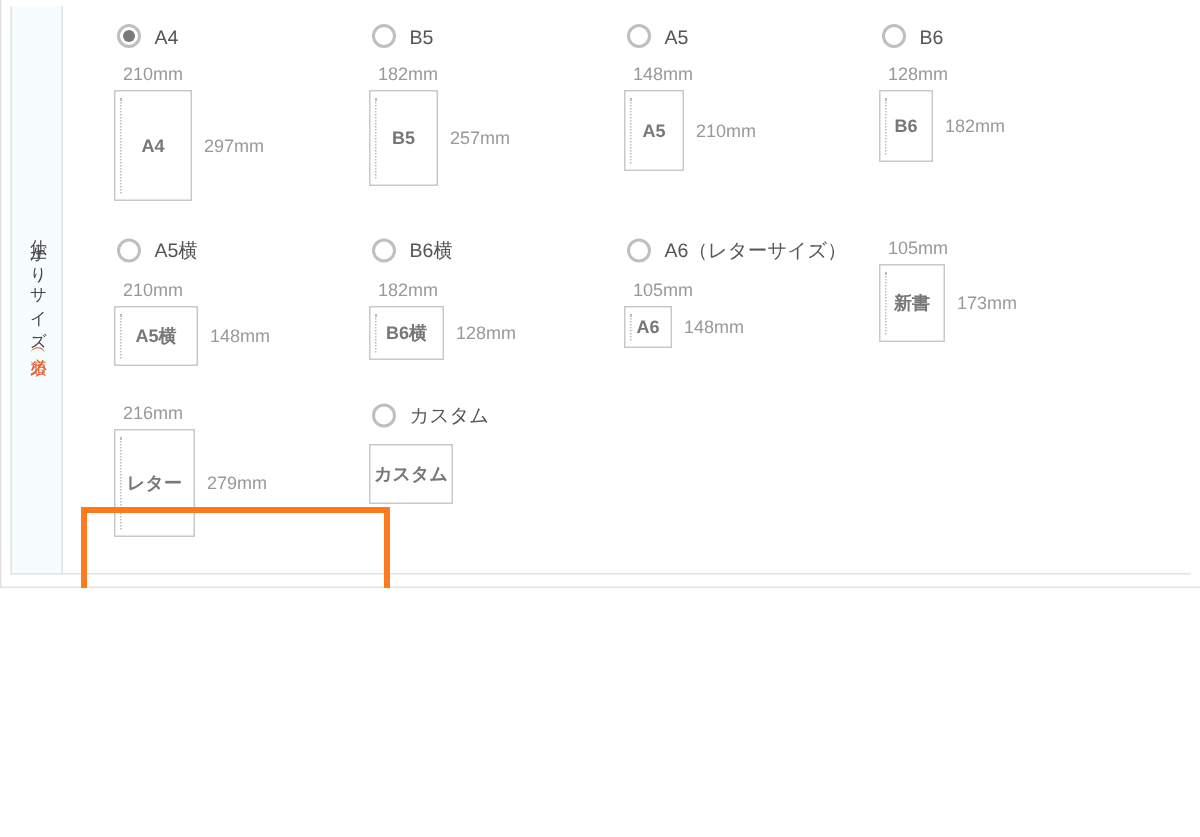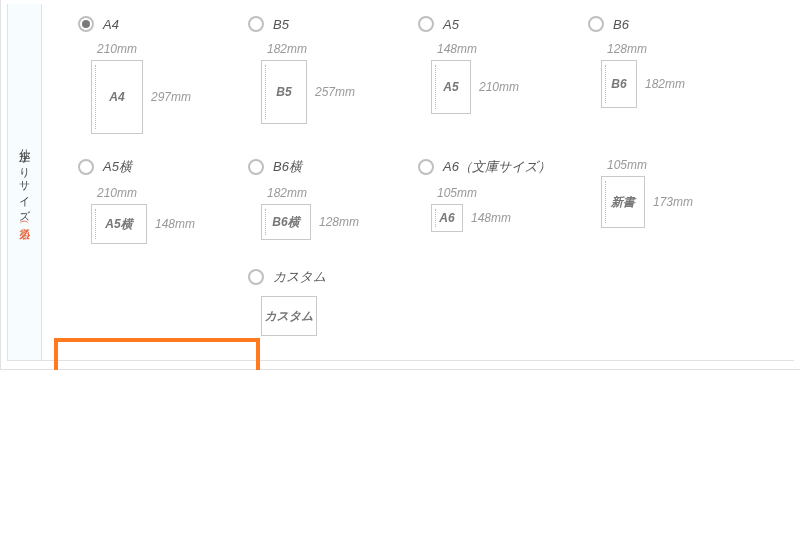--- a/index.html
+++ b/index.html
@@ -51,21 +51,20 @@
   }
   .row {
     display: flex;
     gap: 0;
     margin-bottom: 8px;
   }
   .cell {
     width: 170px;
     padding: 6px 4px 10px 4px;
     position: relative;
-    font-style: italic;
   }
   .radio-line {
     display: flex;
     align-items: center;
     gap: 9px;
     font-size: 13px;
     color: #555;
     cursor: pointer;
     user-select: none;
     margin-bottom: 10px;
@@ -87,21 +86,21 @@
     width: 8px;
     height: 8px;
     background: #7a7a7a;
     border-radius: 50%;
     display: block;
   }
   .diagram {
     display: flex;
     flex-direction: column;
     align-items: flex-start;
-    margin-left: 15px;
+    margin-left: 0;
   }
   .top-dim {
     font-size: 12px;
     color: #999;
     margin-left: 6px;
     margin-bottom: 4px;
   }
   .box-row {
     display: flex;
     align-items: center;
@@ -225,21 +224,21 @@
               <div class="top-dim">182mm</div>
               <div class="box-row">
                 <div class="page-box spine" style="width: 50px; height: 36px;">B6横</div>
                 <div class="side-dim">128mm</div>
               </div>
             </div>
           </div>
           <div class="cell">
             <div class="radio-line">
               <span class="radio"></span>
-              <span>A6（文庫サイズ）</span>
+              <span>A6（レターサイズ）</span>
             </div>
             <div class="diagram">
               <div class="top-dim">105mm</div>
               <div class="box-row">
                 <div class="page-box spine" style="width: 32px; height: 28px;">A6</div>
                 <div class="side-dim">148mm</div>
               </div>
             </div>
           </div>
           <div class="cell">
@@ -247,20 +246,27 @@
               <div class="top-dim">105mm</div>
               <div class="box-row">
                 <div class="page-box spine" style="width: 44px; height: 52px;">新書</div>
                 <div class="side-dim">173mm</div>
               </div>
             </div>
           </div>
         </div>
         <div class="row">
           <div class="cell">
+            <div class="diagram">
+              <div class="top-dim">216mm</div>
+              <div class="box-row">
+                <div class="page-box spine" style="width: 54px; height: 72px;">レター</div>
+                <div class="side-dim">279mm</div>
+              </div>
+            </div>
           </div>
           <div class="cell">
             <div class="radio-line">
               <span class="radio"></span>
               <span>カスタム</span>
             </div>
             <div class="diagram">
               <div class="box-row">
                 <div class="page-box" style="width: 56px; height: 40px;">カスタム</div>
               </div>

